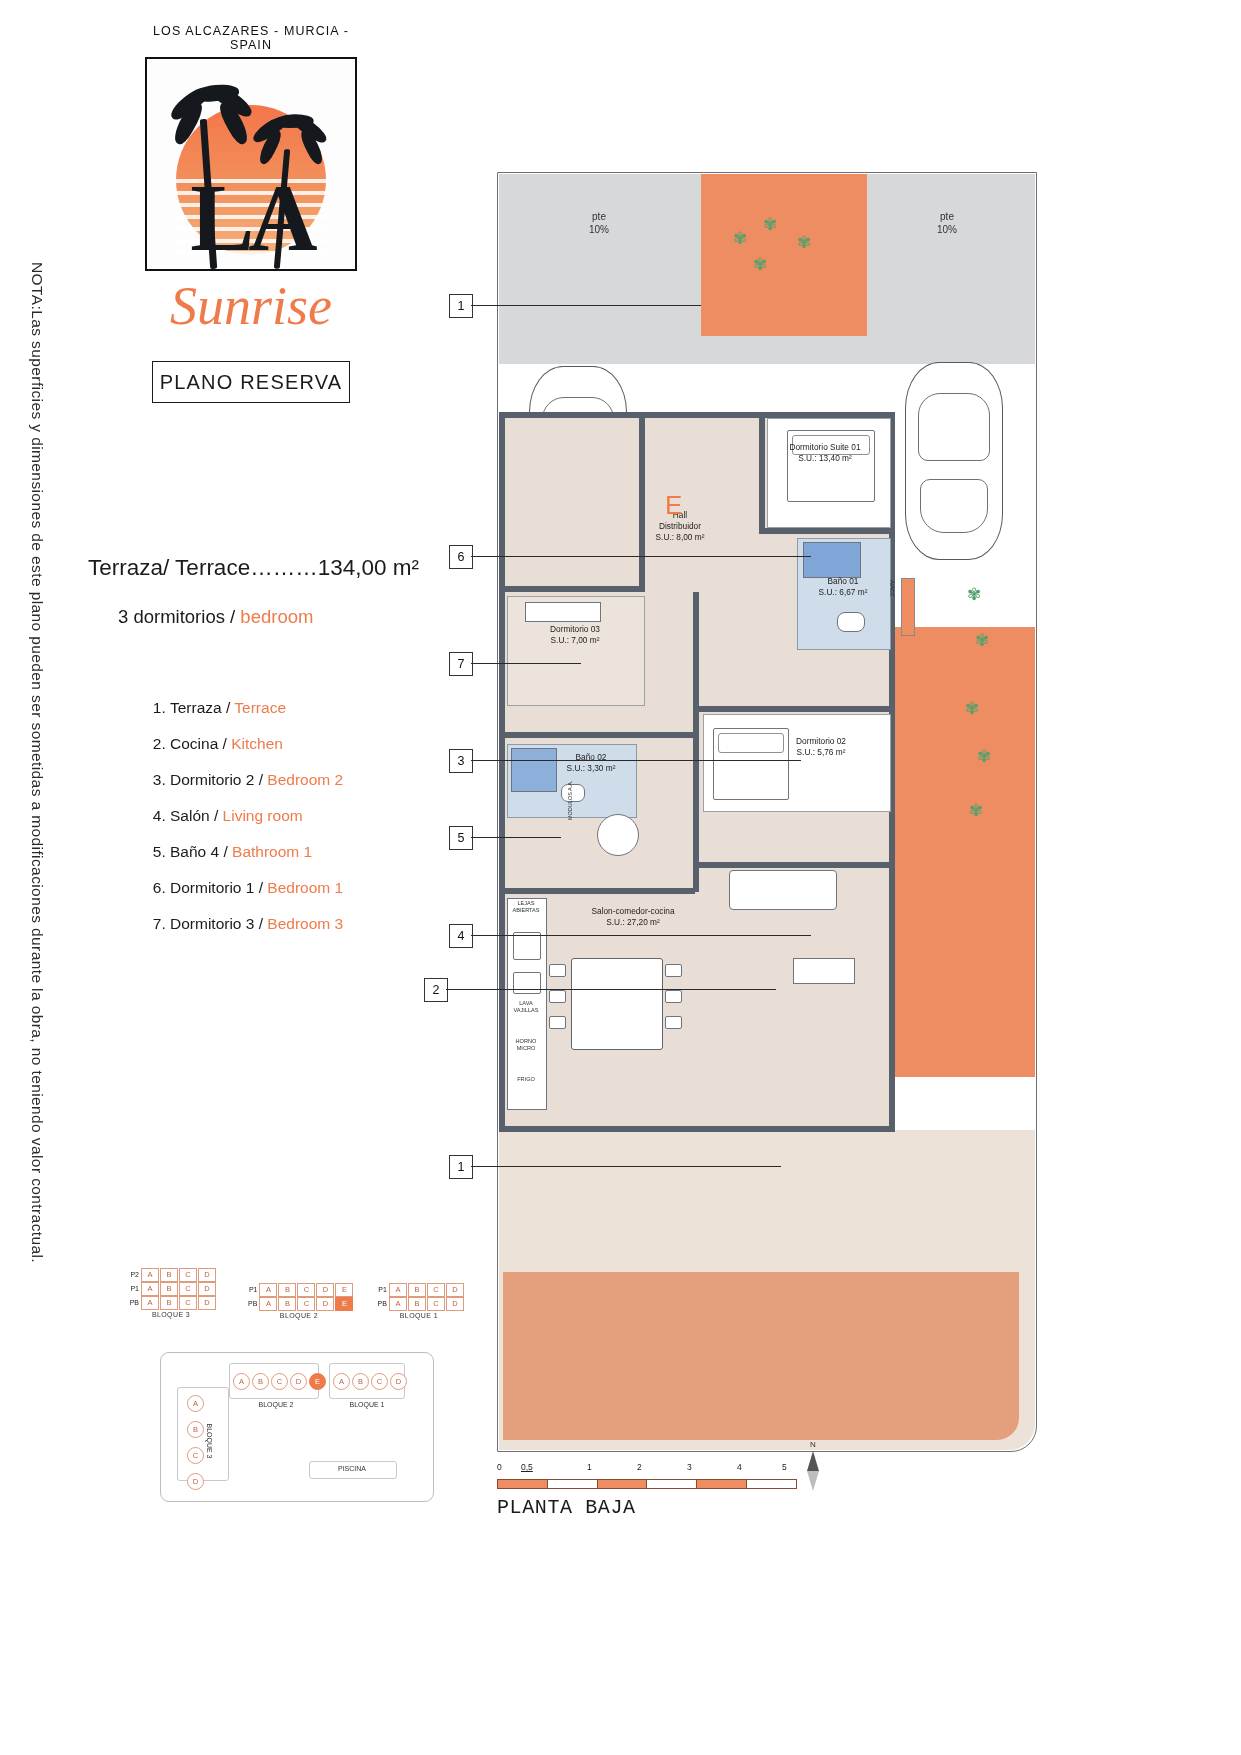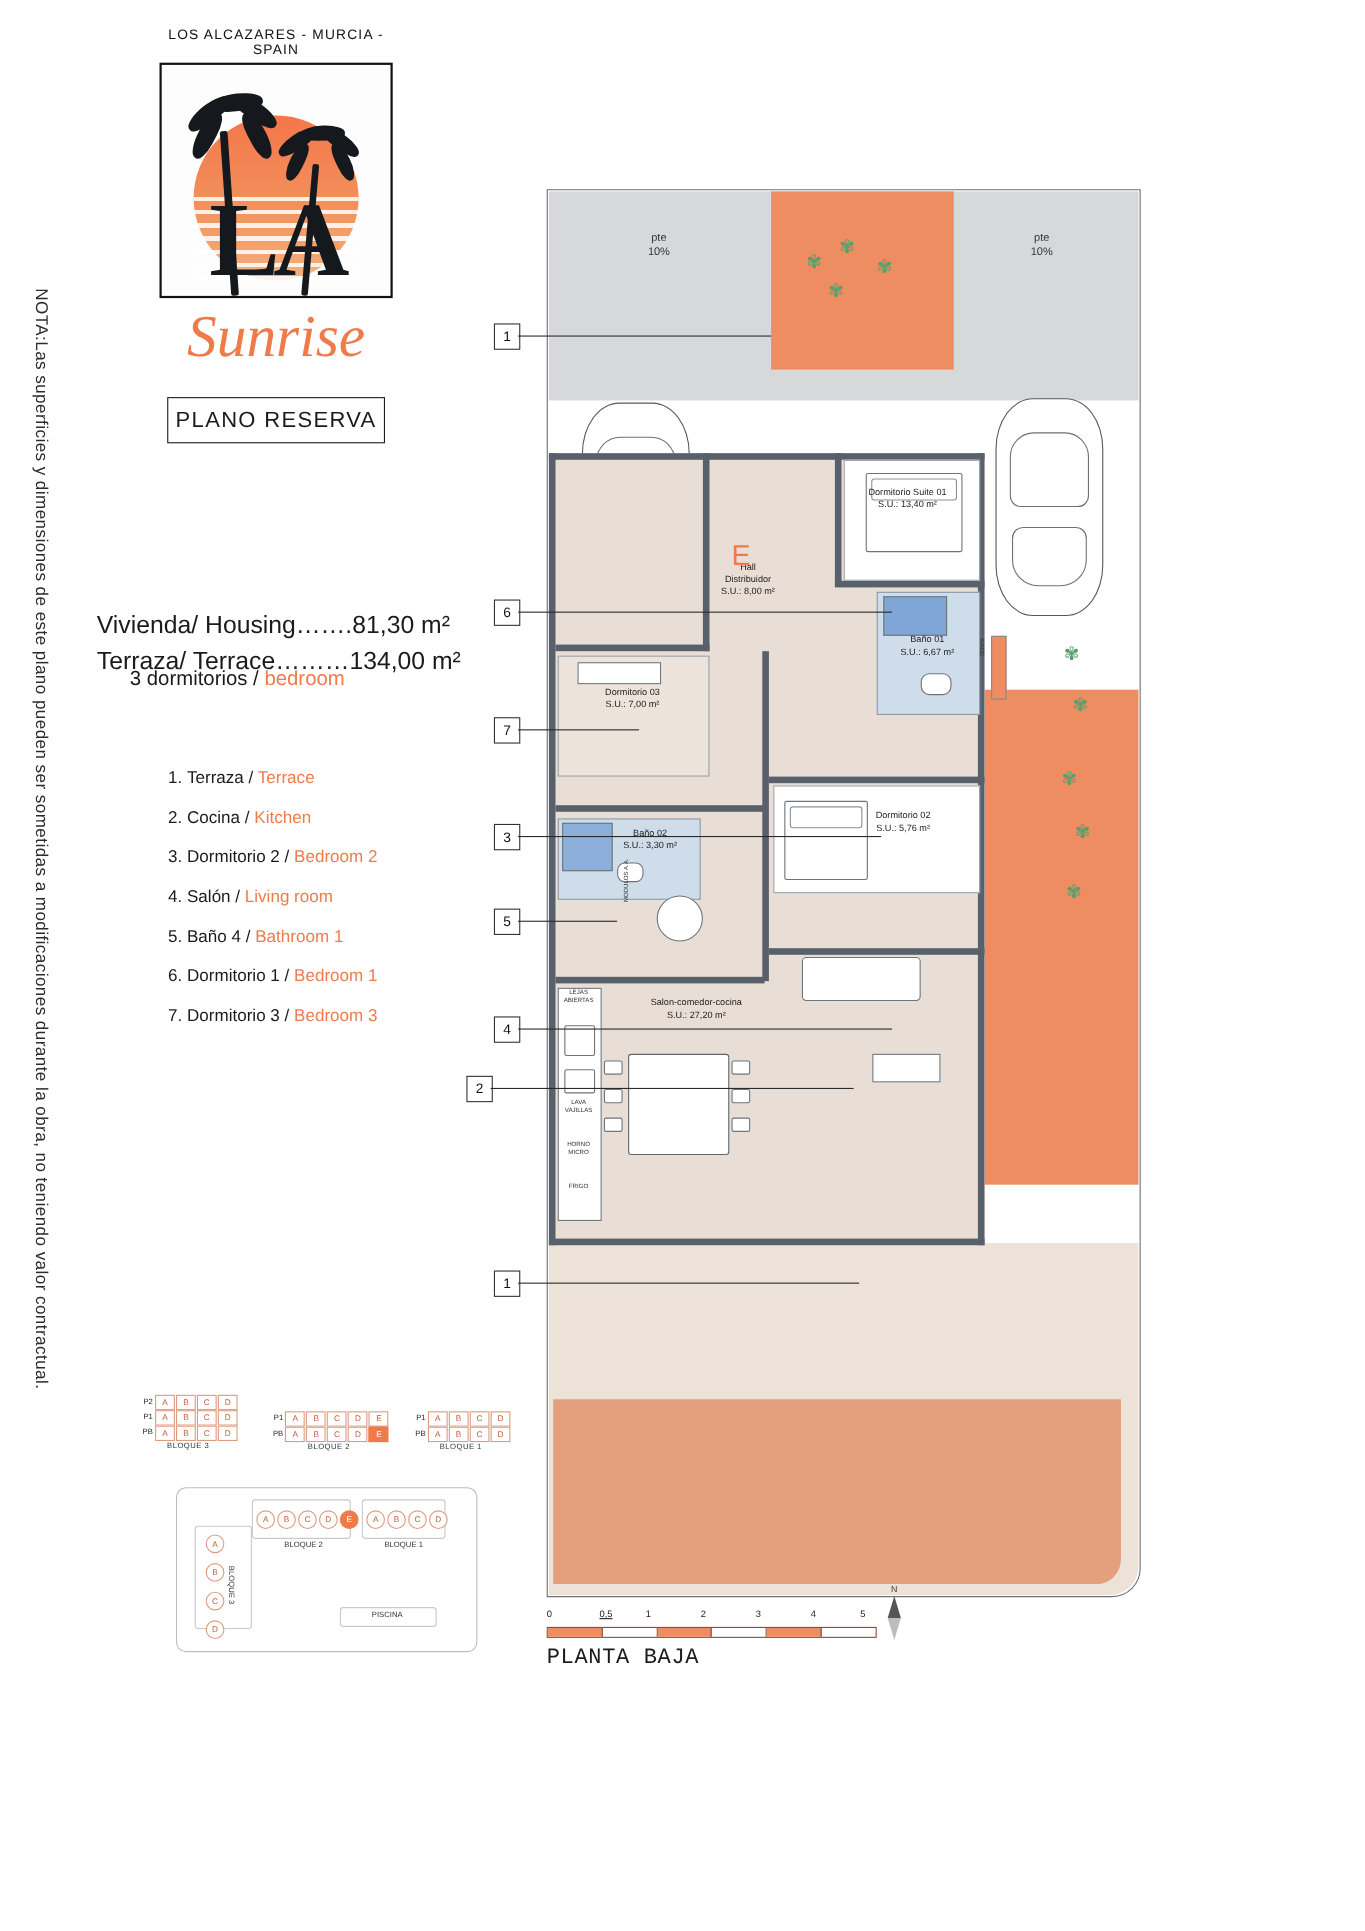--- a/index.html
+++ b/index.html
@@ -182,21 +182,20 @@
       </div>
 
       <div class="brand">Sunrise</div>
 
       <div class="plano-box">
         <div class="plano-title">PLANO RESERVA</div>
       </div>
     </div>
 
     <div class="areas">
-      <div>Vivienda/ Housing…….81,30 m²</div>
       <div>Terraza/ Terrace………134,00 m²</div>
     </div>
 
     <div class="bedcount">
       <span>3 dormitorios / </span><span class="en">bedroom</span>
     </div>
 
     <div class="legend">
       <ol>
         <li><span>Terraza / </span><span class="en">Terrace</span></li>
@@ -474,21 +473,21 @@
     <div class="cline" style="position:absolute;left:446px;top:989px;width:330px;"></div>
   </div>
   <div>
     <div class="cnum" style="position:absolute;left:449px;top:1155px;">1</div>
     <div class="cline" style="position:absolute;left:471px;top:1166px;width:310px;"></div>
   </div>
 
   <div class="scale">
     <div class="scale-ticks">
       <span style="left:0;">0</span>
-      <span style="left:48px;text-decoration:underline;">0,5</span>
+      <span style="left:24px;text-decoration:underline;">0,5</span>
       <span style="left:90px;">1</span>
       <span style="left:140px;">2</span>
       <span style="left:190px;">3</span>
       <span style="left:240px;">4</span>
       <span style="left:285px;">5</span>
     </div>
     <div class="scale-bar">
       <div class="f"></div>
         <div></div>
         <div class="f"></div>

